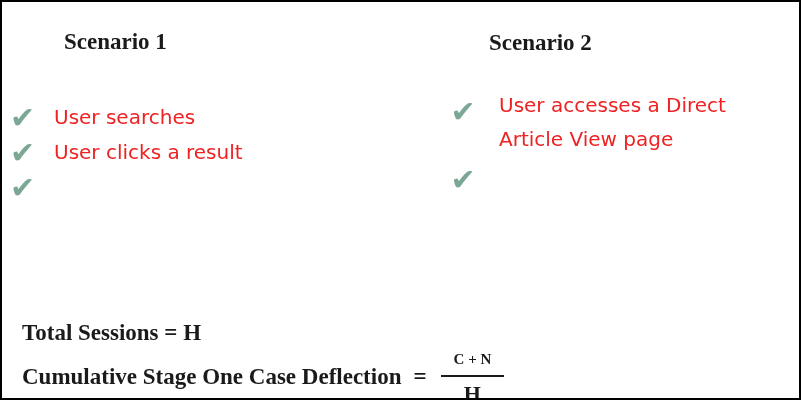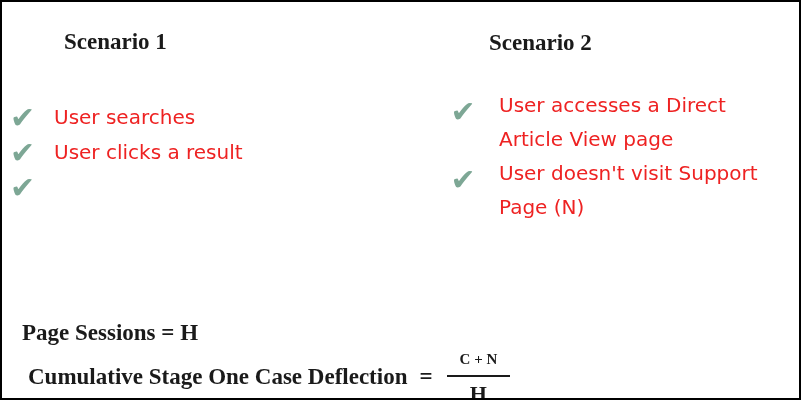--- a/index.html
+++ b/index.html
@@ -73,21 +73,20 @@
   }
   .formula-line1 {
     font-size: 23px;
     line-height: 34px;
     white-space: nowrap;
   }
   .formula-line2 {
     display: flex;
     align-items: center;
     margin-top: -4px;
-    margin-left: 6px;
   }
   .formula-label {
     font-size: 23px;
     white-space: nowrap;
   }
   .equals-sign {
     font-size: 23px;
     margin: 0 14px 0 12px;
   }
   .fraction {
@@ -134,26 +133,25 @@
     </div>
   </div>
 
   <div class="checklist" id="s2-list">
     <div class="check-item">
       <span class="check-icon">✔</span>
       <span class="item-text">User accesses a Direct Article View page</span>
     </div>
     <div class="check-item">
       <span class="check-icon">✔</span>
-      <span class="item-text">User doesn't visit Support Page (N)</span>
     </div>
   </div>
 
   <div class="formula-block">
-    <div class="formula-line1">Page Sessions = H</div>
+    <div class="formula-line1">Total Sessions = H</div>
     <div class="formula-line2">
       <span class="formula-label">Cumulative Stage One Case Deflection</span>
       <span class="equals-sign">=</span>
       <span class="fraction">
         <span class="numerator">C + N</span>
         <span class="denominator">H</span>
       </span>
     </div>
   </div>
 

